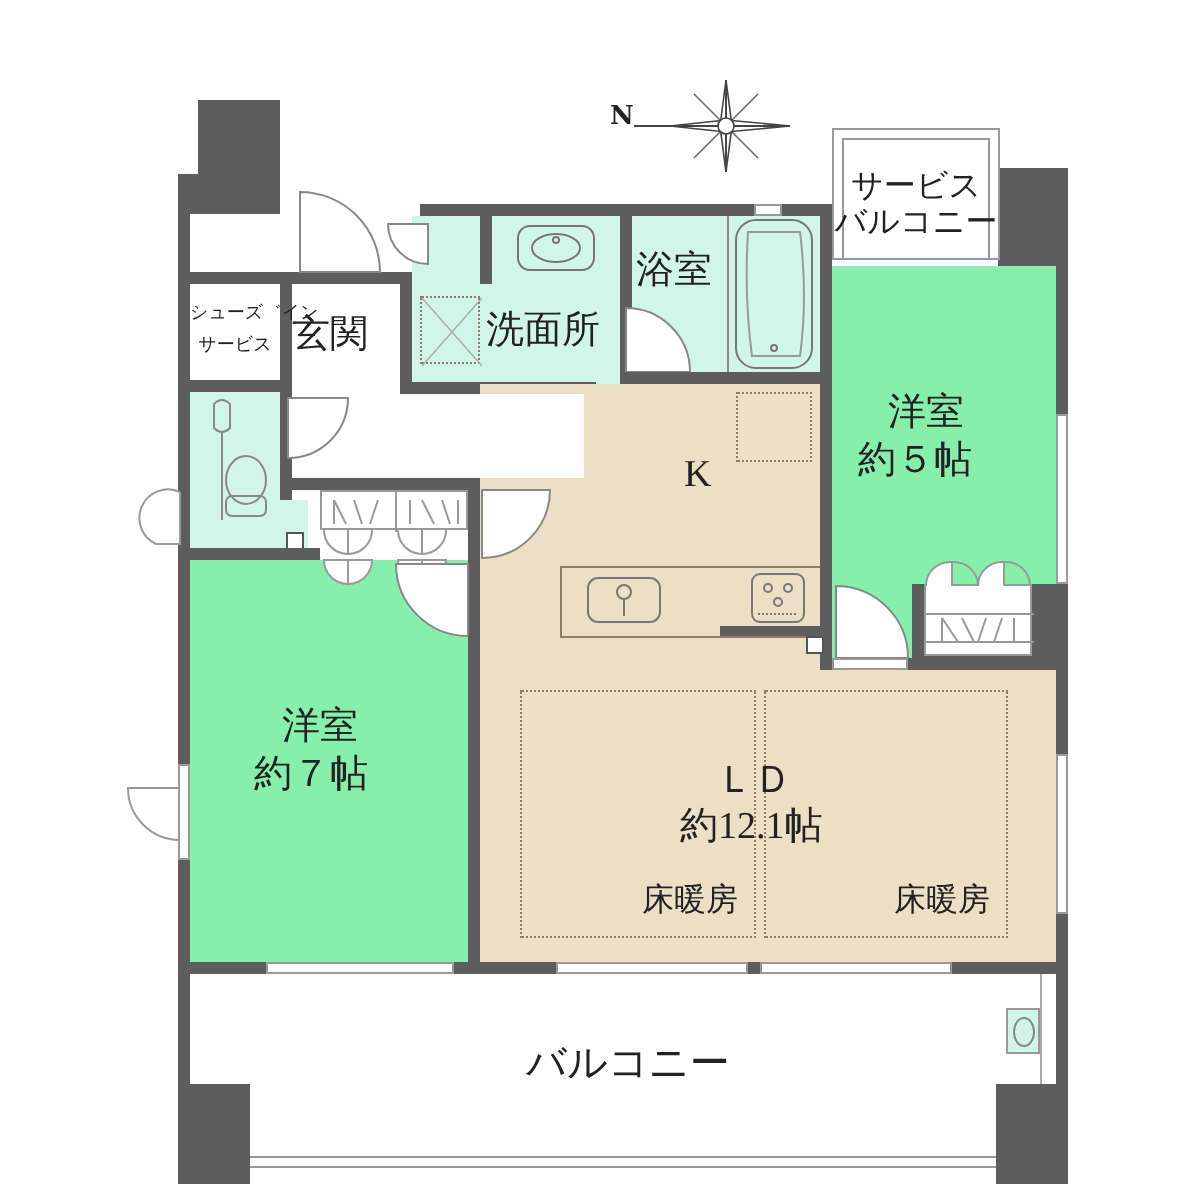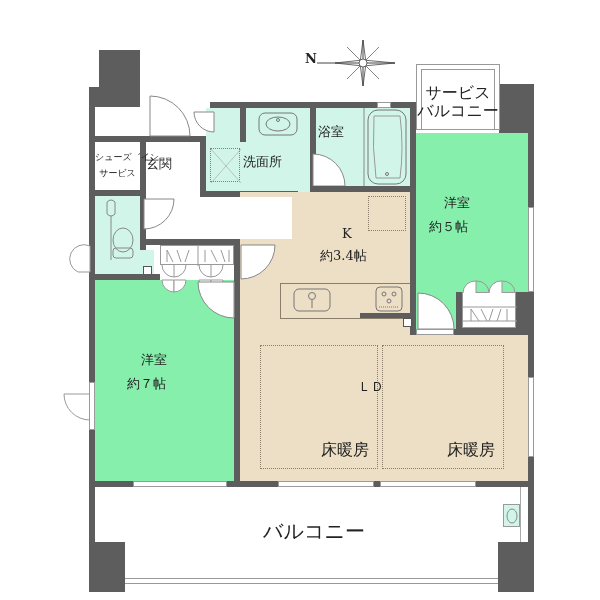--- a/index.html
+++ b/index.html
@@ -5,21 +5,21 @@
   html,body{margin:0;padding:0;background:#ffffff;}
   body{width:600px;height:600px;position:relative;overflow:hidden;font-family:"DejaVu Serif","Liberation Serif",serif;}
   .abs{position:absolute;}
   .wall{position:absolute;background:#5d5d5d;}
   .room{position:absolute;}
   .pink{background:#86efac;}
   .mint{background:#d2f5ea;}
   .beige{background:#ecdfc5;}
   .white{background:#ffffff;}
   .lbl{position:absolute;color:#222;text-align:center;line-height:1.25;white-space:nowrap;}
-  .lbl-lg{font-size:13px;}
+  .lbl-lg{font-size:19px;font-family:Liberation Serif, serif;}
   .lbl-sm{font-size:16px;}
   .lbl-xs{font-size:9px;}
   .win{position:absolute;background:#fff;border:1px solid #9a9a9a;box-sizing:border-box;}
   .dotted{position:absolute;border:1px dotted #8a7d6a;box-sizing:border-box;}
   .mb{position:absolute;background:#fff;border:1px solid #555;box-sizing:border-box;font-size:11px;line-height:11px;text-align:center;color:#222;}
   .xbox{position:absolute;width:9px;height:9px;background:#fff;border:1px solid #555;box-sizing:border-box;}
   svg{position:absolute;overflow:visible;}
 </style>
 </head>
 <body>
@@ -188,21 +188,20 @@
 </div>
 <svg width="74" height="20" style="left:160px;top:265px;">
   <path d="M2,0 A12,12 0 0 0 14,12 L14,0" fill="#fff" stroke="#999"></path>
   <path d="M26,0 A12,12 0 0 1 14,12" fill="none" stroke="#999"></path>
   <path d="M39,0 A12,12 0 0 0 51,12 L51,0" fill="#fff" stroke="#999"></path>
   <path d="M63,0 A12,12 0 0 1 51,12" fill="none" stroke="#999"></path>
 </svg>
 
 <div class="room beige" style="left:240px;top:192px;width:170px;height:144px;">
   <span class="lbl lbl-lg" style="left:102px;top:34px;">K</span>
-  <span class="lbl lbl-lg" style="left:80px;top:56px;">約3.4帖</span>
   <div class="dotted" style="left:128px;top:4px;width:38px;height:35px;"></div>
 </div>
 
 <div class="room white" style="left:240px;top:197px;width:52px;height:42px;"></div>
 <div class="wall" style="left:234px;top:239px;width:6px;height:92px;"></div>
 <svg width="34" height="36" style="left:241px;top:245px;">
   <path d="M0,0 L34,0 A34,34 0 0 1 0,34 Z" fill="#fff" stroke="#888"></path>
 </svg>
 <svg width="36" height="36" style="left:198px;top:282px;">
   <path d="M36,0 L36,36 A36,36 0 0 1 0,0 Z" fill="#fff" stroke="#888"></path>
@@ -229,20 +228,21 @@
 <div class="win" style="left:416px;top:329px;width:38px;height:6px;"></div>
 
 <div class="room beige" style="left:240px;top:335px;width:288px;height:146px;">
   <div class="dotted" style="left:20px;top:10px;width:118px;height:124px;">
     <span class="lbl lbl-sm" style="right:8px;bottom:8px;">床暖房</span>
   </div>
   <div class="dotted" style="left:142px;top:10px;width:122px;height:124px;">
     <span class="lbl lbl-sm" style="right:8px;bottom:8px;">床暖房</span>
   </div>
   <span class="lbl lbl-lg" style="left:118px;top:44px;">ＬＤ</span>
+  <span class="lbl lbl-lg" style="left:100px;top:67px;">約12.1帖</span>
 </div>
 <div class="win" style="left:528px;top:377px;width:6px;height:80px;"></div>
 
 <div class="room pink" style="left:95px;top:280px;width:139px;height:201px;">
   <span class="lbl lbl-lg" style="left:46px;top:72px;">洋室</span>
   <span class="lbl lbl-lg" style="left:32px;top:96px;">約７帖</span>
 </div>
 
 <svg width="74" height="20" style="left:160px;top:280px;">
   <path d="M2,0 A12,12 0 0 0 14,12 L14,0 Z" fill="#fff" stroke="#999"></path>

